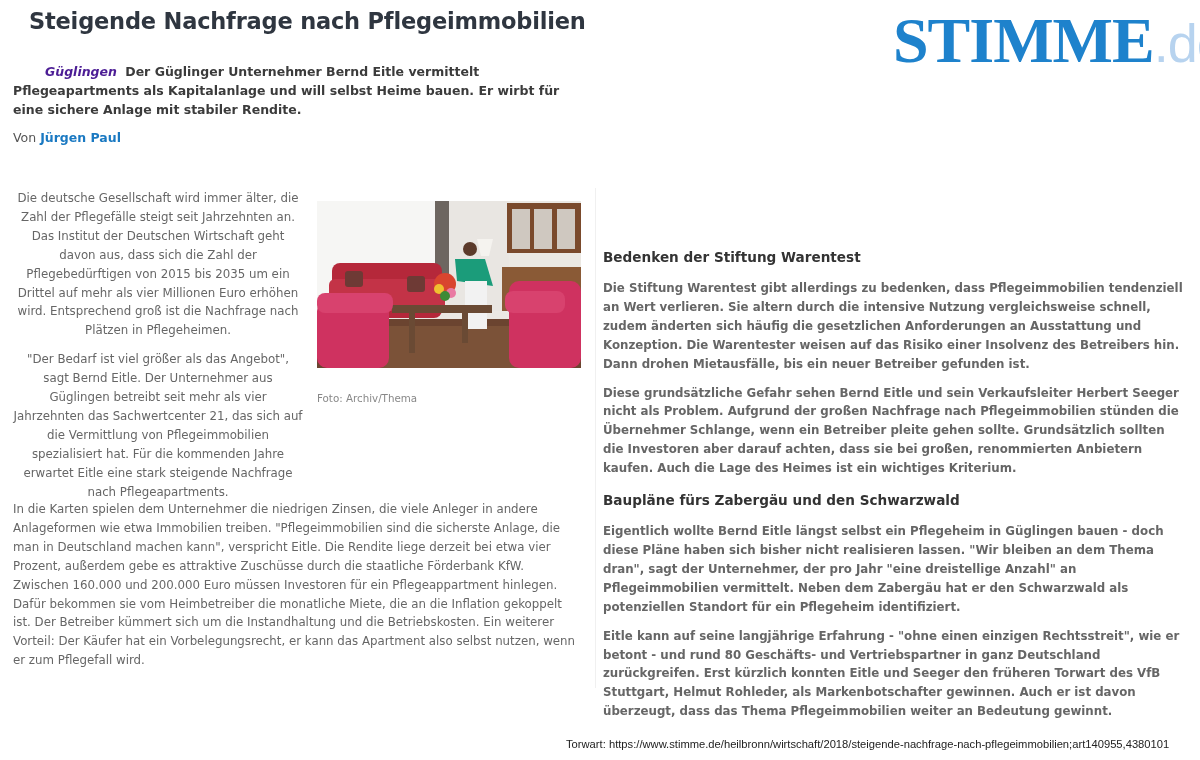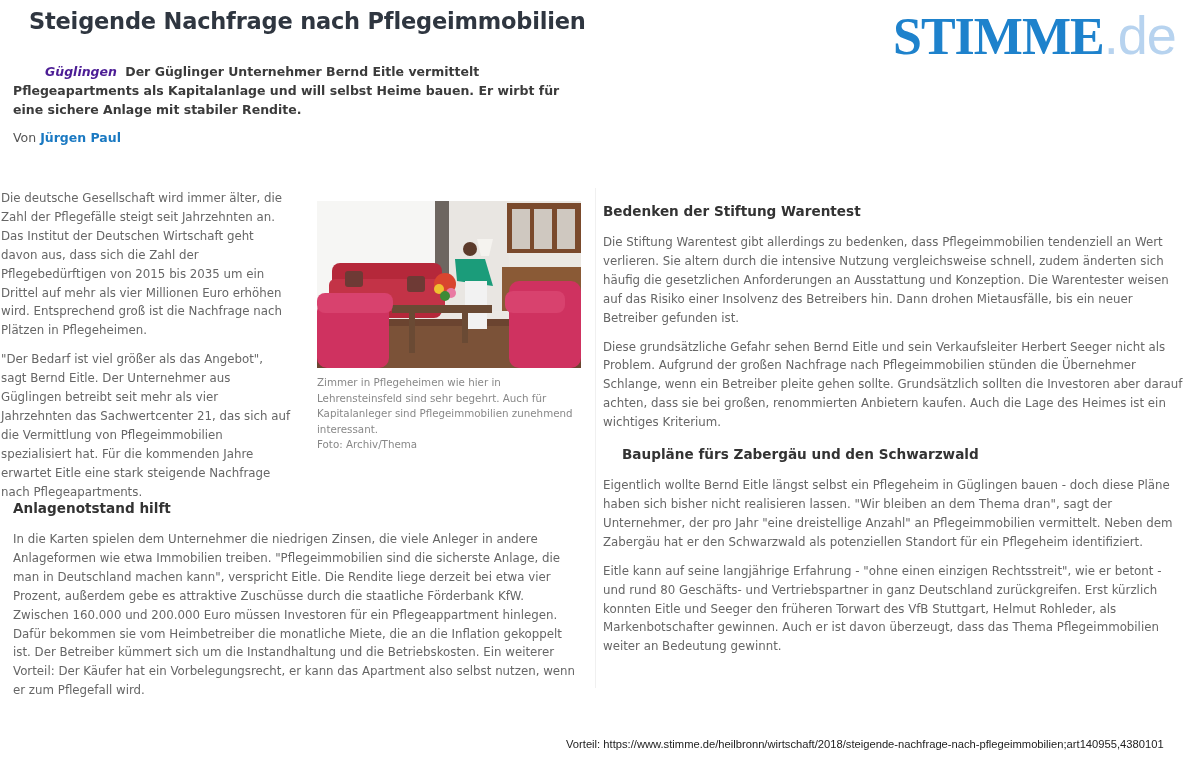--- a/index.html
+++ b/index.html
@@ -8,48 +8,48 @@
 
   .title {
     position: absolute; left: 13px; top: 8px;
     font-family: "DejaVu Sans", sans-serif; font-weight: bold;
     font-size: 22.5px; color: #2f3640; letter-spacing: -0.2px; white-space: nowrap; margin-left: 16px;
   }
   .logo {
     position: absolute; left: 893px; top: 4px; white-space: nowrap;
     font-family: "Liberation Serif", "DejaVu Serif", serif;
   }
-  .logo .brand { font-weight: bold; font-size: 52px; color: #1e82cc; letter-spacing: -1px; }
+  .logo .brand { font-weight: bold; font-size: 64px; color: #1e82cc; letter-spacing: -1px; }
   .logo .tld { font-family: "Liberation Sans", sans-serif; font-size: 54px; color: #b7d3ef; letter-spacing: -1px; text-align: center; }
 
   .lead {
     position: absolute; left: 13px; top: 62px; width: 560px;
     font-size: 12.5px; line-height: 19px; font-weight: bold; color: #3b3b3b;
   }
   .lead .dateline { font-style: italic; color: #4c1d95; margin-right: 4px; margin-left: 32px; }
 
   .byline { position: absolute; left: 13px; top: 130px; font-size: 12.5px; color: #555; }
   .byline .author { color: #1a79c2; font-weight: bold; }
 
   p.body { font-size: 11.8px; line-height: 18.9px; color: #666666; }
-  .col-a { position: absolute; left: 1px; top: 189px; width: 290px; }
+  .col-a { position: absolute; left: 13px; top: 189px; width: 290px; text-align: center; }
   .col-a p.body + p.body { margin-top: 10px; }
 
   .figure { position: absolute; left: 317px; top: 201px; width: 264px; }
   .photo { width: 264px; height: 167px; position: relative; overflow: hidden; background: #e8e4de; }
   .caption { margin-top: 7px; font-size: 10.3px; line-height: 15.5px; color: #888888; }
 
   .sub-a { position: absolute; left: 13px; top: 500px; width: 570px; }
-  h2 { font-size: 13.6px; font-weight: bold; color: #333333; margin-bottom: 14px; }
+  h2 { font-size: 13.6px; font-weight: bold; color: #333333; margin-bottom: 14px; margin-top: 46px; }
 
   .divider { position: absolute; left: 595px; top: 188px; width: 1px; height: 500px; background: #f0f0f0; }
 
   .col-b { position: absolute; left: 603px; top: 203px; width: 580px; }
-  .col-b p.body { margin-bottom: 10px; }
-  .col-b h2.second { margin-top: 14px; margin-left: 19px; }
+  .col-b p.body { margin-bottom: 10px; font-weight: bold; }
+  .col-b h2.second { margin-top: 14px; }
 
   .source {
     position: absolute; left: 566px; top: 738px; white-space: nowrap;
     font-family: "Liberation Sans", sans-serif; font-size: 11.2px; color: #222222;
   }
 </style>
 </head>
 <body>
 
 <h1 class="title">Steigende Nachfrage nach Pflegeimmobilien</h1>
@@ -111,41 +111,40 @@
       <circle cx="134" cy="92" r="5" fill="#e97aa3"></circle>
       <circle cx="128" cy="95" r="5" fill="#3d8a35"></circle>
 
       <rect x="0" y="100" width="72" height="67" rx="10" fill="#cf3260"></rect>
       <rect x="0" y="92" width="76" height="20" rx="8" fill="#d8426e"></rect>
       <rect x="192" y="80" width="72" height="87" rx="10" fill="#cf3260"></rect>
       <rect x="188" y="90" width="60" height="22" rx="8" fill="#d8426e"></rect>
     </svg>
   </div>
   <figcaption class="caption">
-    <span>Zimmer in Pflegeheimen wie hier in Lehrensteinsfeld sind sehr begehrt. Auch für Kapitalanleger sind Pflegeimmobilien zunehmend interessant.</span><br>
+    <br>
     <span>Foto: Archiv/Thema</span>
   </figcaption>
 </figure>
 
 <section class="sub-a">
-  <h2>Anlagenotstand hilft</h2>
   <p class="body">In die Karten spielen dem Unternehmer die niedrigen Zinsen, die viele Anleger in andere Anlageformen wie etwa Immobilien treiben. "Pflegeimmobilien sind die sicherste Anlage, die man in Deutschland machen kann", verspricht Eitle. Die Rendite liege derzeit bei etwa vier Prozent, außerdem gebe es attraktive Zuschüsse durch die staatliche Förderbank KfW. Zwischen 160.000 und 200.000 Euro müssen Investoren für ein Pflegeappartment hinlegen. Dafür bekommen sie vom Heimbetreiber die monatliche Miete, die an die Inflation gekoppelt ist. Der Betreiber kümmert sich um die Instandhaltung und die Betriebskosten. Ein weiterer Vorteil: Der Käufer hat ein Vorbelegungsrecht, er kann das Apartment also selbst nutzen, wenn er zum Pflegefall wird.</p>
 </section>
 
 <div class="divider"></div>
 
 <div class="col-b">
   <section>
     <h2>Bedenken der Stiftung Warentest</h2>
     <p class="body">Die Stiftung Warentest gibt allerdings zu bedenken, dass Pflegeimmobilien tendenziell an Wert verlieren. Sie altern durch die intensive Nutzung vergleichsweise schnell, zudem änderten sich häufig die gesetzlichen Anforderungen an Ausstattung und Konzeption. Die Warentester weisen auf das Risiko einer Insolvenz des Betreibers hin. Dann drohen Mietausfälle, bis ein neuer Betreiber gefunden ist.</p>
     <p class="body">Diese grundsätzliche Gefahr sehen Bernd Eitle und sein Verkaufsleiter Herbert Seeger nicht als Problem. Aufgrund der großen Nachfrage nach Pflegeimmobilien stünden die Übernehmer Schlange, wenn ein Betreiber pleite gehen sollte. Grundsätzlich sollten die Investoren aber darauf achten, dass sie bei großen, renommierten Anbietern kaufen. Auch die Lage des Heimes ist ein wichtiges Kriterium.</p>
   </section>
   <section>
     <h2 class="second">Baupläne fürs Zabergäu und den Schwarzwald</h2>
     <p class="body">Eigentlich wollte Bernd Eitle längst selbst ein Pflegeheim in Güglingen bauen - doch diese Pläne haben sich bisher nicht realisieren lassen. "Wir bleiben an dem Thema dran", sagt der Unternehmer, der pro Jahr "eine dreistellige Anzahl" an Pflegeimmobilien vermittelt. Neben dem Zabergäu hat er den Schwarzwald als potenziellen Standort für ein Pflegeheim identifiziert.</p>
     <p class="body">Eitle kann auf seine langjährige Erfahrung - "ohne einen einzigen Rechtsstreit", wie er betont - und rund 80 Geschäfts- und Vertriebspartner in ganz Deutschland zurückgreifen. Erst kürzlich konnten Eitle und Seeger den früheren Torwart des VfB Stuttgart, Helmut Rohleder, als Markenbotschafter gewinnen. Auch er ist davon überzeugt, dass das Thema Pflegeimmobilien weiter an Bedeutung gewinnt.</p>
   </section>
 </div>
 
 <div class="source">
-  <span>Vorteil:</span>
+  <span>Torwart:</span>
   <span>https://www.stimme.de/heilbronn/wirtschaft/2018/steigende-nachfrage-nach-pflegeimmobilien;art140955,4380101</span>
 </div>
 
 </body></html>

